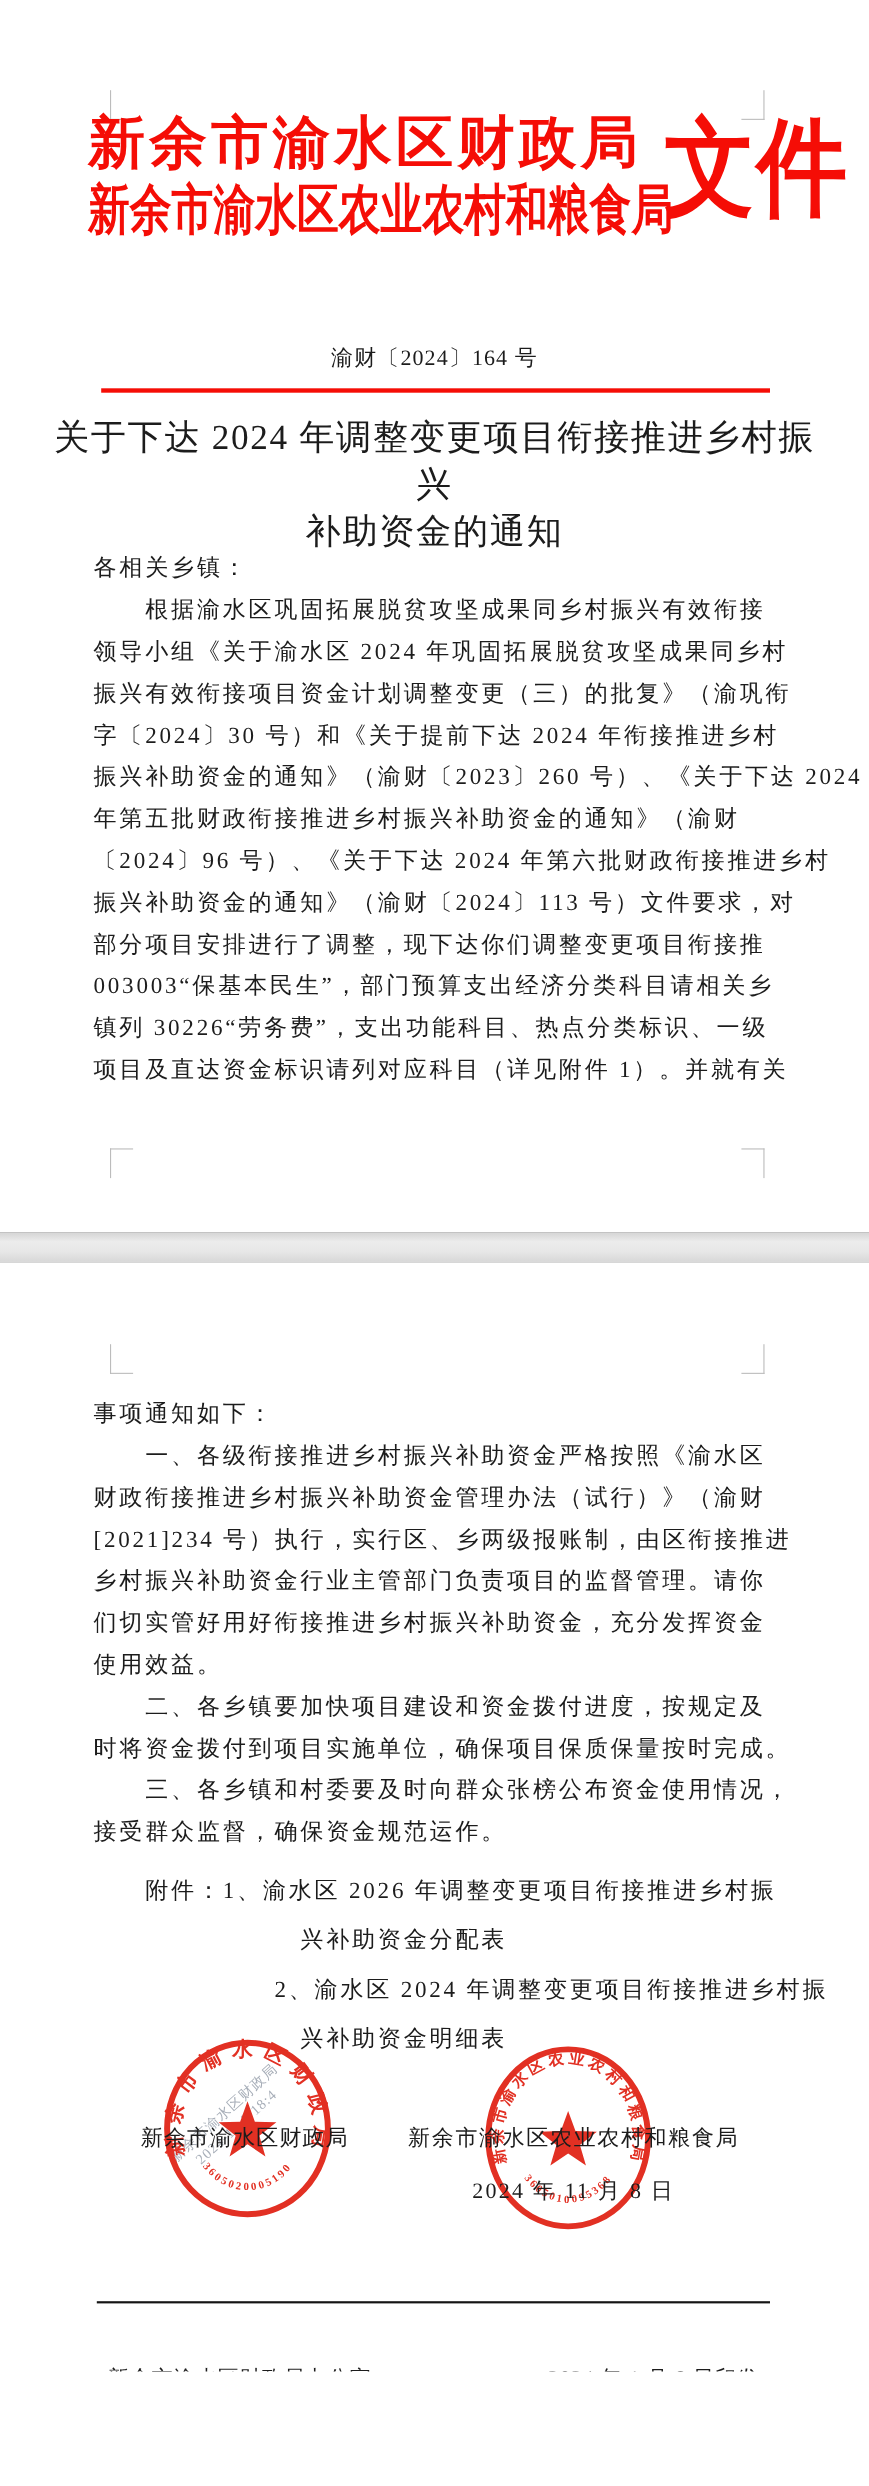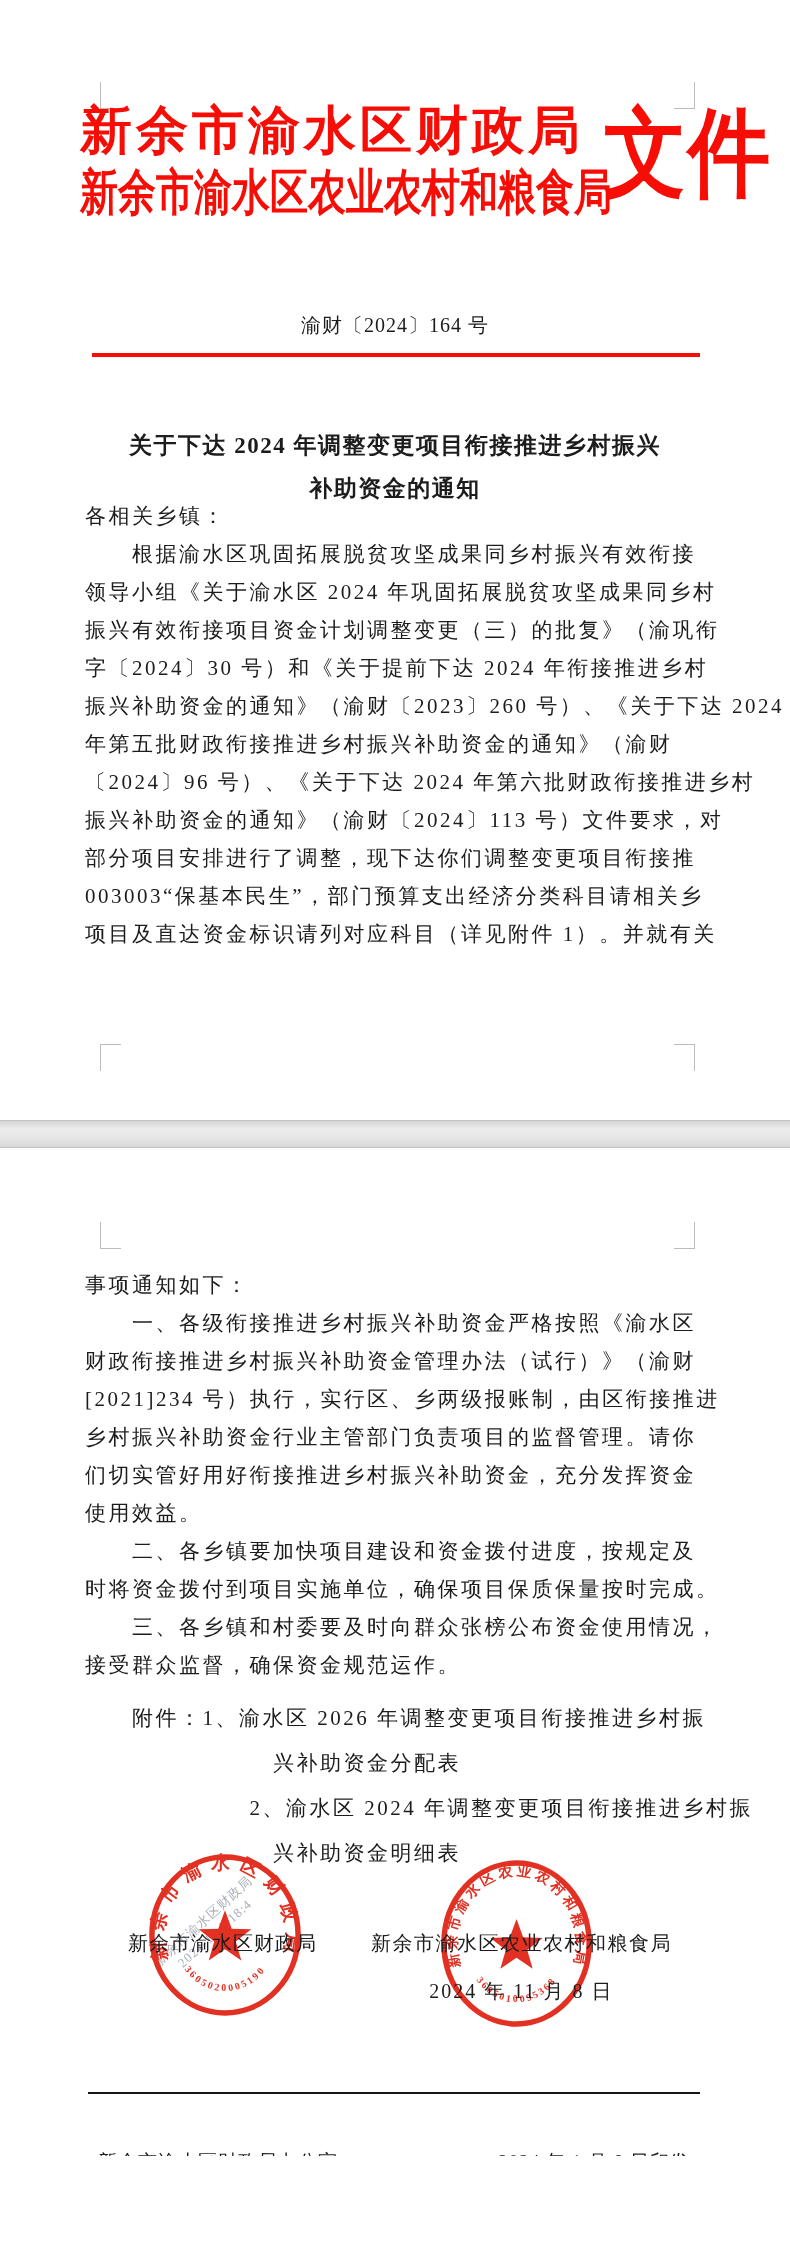--- a/index.html
+++ b/index.html
@@ -23,21 +23,21 @@
   .org-col{width:524px;}
   .org1{color:#f50d06;font-weight:700;font-size:52px;line-height:62px;letter-spacing:4px;white-space:nowrap;}
   .org2{color:#f50d06;font-weight:700;font-size:38px;line-height:46px;letter-spacing:0px;white-space:nowrap;
         transform:scaleY(1.3);transform-origin:left top;}
   .doc-type{color:#f50d06;font-weight:700;font-size:82px;line-height:92px;letter-spacing:2px;
         transform:scaleY(1.18);transform-origin:center;white-space:nowrap;}
   .doc-number{position:absolute;left:0;top:312px;width:100%;text-align:center;
         font-size:20px;letter-spacing:1px;}
   .red-rule{position:absolute;left:92px;right:90px;top:353px;height:4px;background:#f50d06;}
   .doc-title{position:absolute;left:40px;right:40px;top:376px;text-align:center;
-        font-weight:700;font-size:23px;line-height:43px;letter-spacing:1.5px;margin-top:48px;}
+        font-weight:400;font-size:32px;line-height:43px;letter-spacing:1.5px;}
 
   
   .body-block{position:absolute;left:85px;right:88px;}
   .p1-body{top:497px;}
   .p2-body{top:118px;}
   .p2-att{top:548px;}
   .line{height:38px;line-height:38px;font-size:21px;letter-spacing:2.5px;white-space:pre;overflow:visible;}
   .att .line{height:45px;line-height:45px;}
 
   
@@ -95,20 +95,21 @@
       <div class="line">　　根据渝水区巩固拓展脱贫攻坚成果同乡村振兴有效衔接</div>
       <div class="line">领导小组《关于渝水区 2024 年巩固拓展脱贫攻坚成果同乡村</div>
       <div class="line">振兴有效衔接项目资金计划调整变更（三）的批复》（渝巩衔</div>
       <div class="line">字〔2024〕30 号）和《关于提前下达 2024 年衔接推进乡村</div>
       <div class="line">振兴补助资金的通知》（渝财〔2023〕260 号）、《关于下达 2024</div>
       <div class="line">年第五批财政衔接推进乡村振兴补助资金的通知》（渝财</div>
       <div class="line">〔2024〕96 号）、《关于下达 2024 年第六批财政衔接推进乡村</div>
       <div class="line">振兴补助资金的通知》（渝财〔2024〕113 号）文件要求，对</div>
       <div class="line">部分项目安排进行了调整，现下达你们调整变更项目衔接推</div>
       <div class="line">003003“保基本民生”，部门预算支出经济分类科目请相关乡</div>
+      <div class="line">镇列 30226“劳务费”，支出功能科目、热点分类标识、一级</div>
       <div class="line">项目及直达资金标识请列对应科目（详见附件 1）。并就有关</div>
     </div>
   </div>
 
   <div class="page-gap"></div>
 
   <div class="page page2">
     <div class="corner tl" style="left:100px;top:74px;"></div>
     <div class="corner tr" style="right:95px;top:74px;"></div>
     <div class="corner bl" style="left:100px;top:1041px;"></div>

